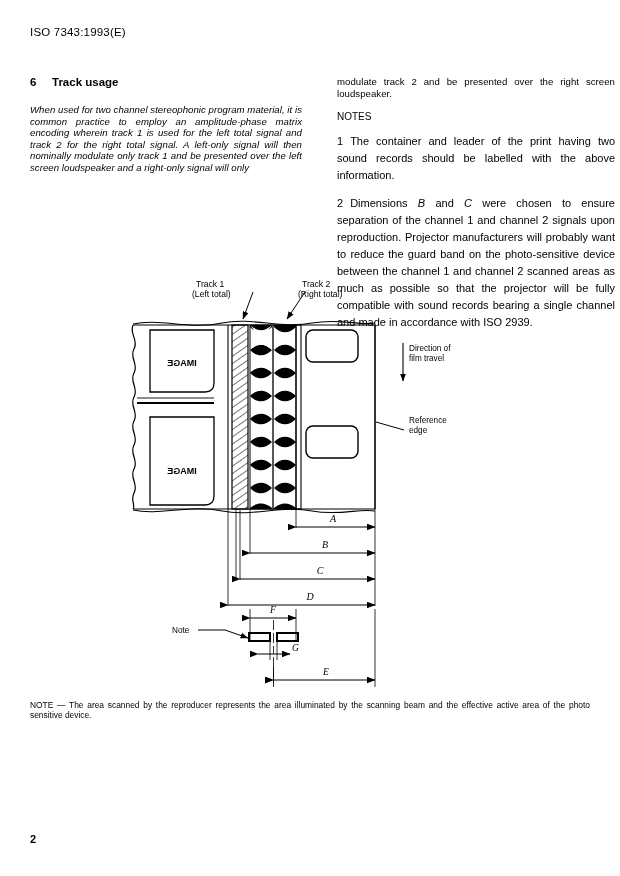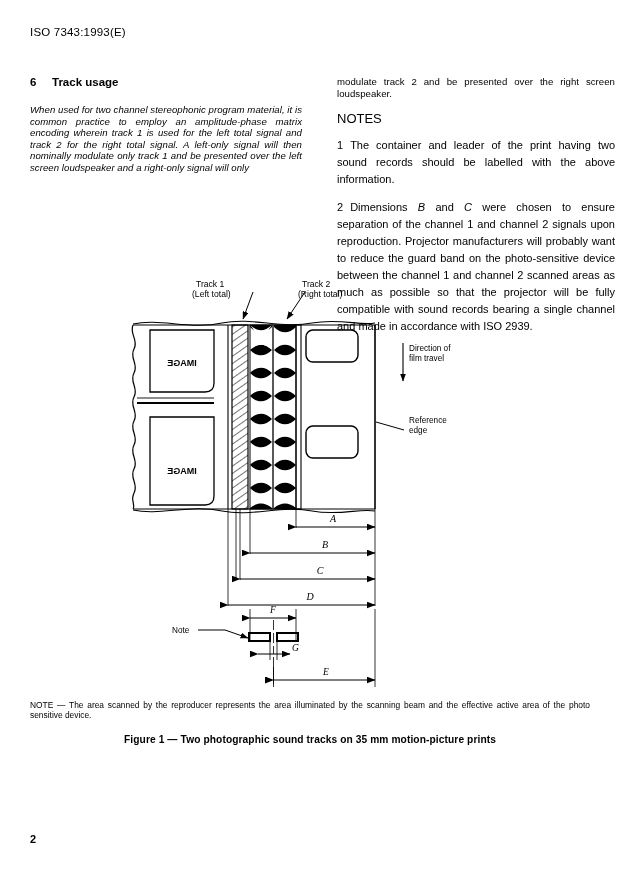--- a/index.html
+++ b/index.html
@@ -48,21 +48,21 @@
   .sec-head .num { display: inline-block; width: 22px; }
   p.body {
     font-size: 9.6px;
     line-height: 11.6px;
     text-align: justify;
     margin: 0 0 12px 0;
     letter-spacing: 0.05px;
   }
   p.body.tight { margin-bottom: 0; font-style: italic; }
   .notes-title {
-    font-size: 13px;
+    font-size: 10px;
     margin: 0 0 11px 0;
   }
   p.note {
     font-size: 11px;
     line-height: 17px;
     text-align: justify;
     margin: 0 0 11px 0;
   }
   p.note .n { margin-right: 7px; }
   .ital { font-style: italic; }
@@ -264,16 +264,15 @@
       <line x1="375" y1="347" x2="375" y2="425" stroke="#000" stroke-width="0.8"></line>
       <line x1="273.5" y1="418" x2="375" y2="418" stroke="#000" stroke-width="1" marker-start="url(#ar)" marker-end="url(#ar)"></line>
       <text x="326" y="413" font-family="Liberation Serif, serif" font-size="9.5" font-style="italic" text-anchor="middle">E</text>
 
       <text x="182" y="104" font-family="Liberation Sans, sans-serif" font-size="9" font-weight="bold" text-anchor="middle" transform="scale(-1,1) translate(-364,0)">IMAGE</text>
       <text x="182" y="212" font-family="Liberation Sans, sans-serif" font-size="9" font-weight="bold" text-anchor="middle" transform="scale(-1,1) translate(-364,0)">IMAGE</text>
     </svg>
   </div>
 
   <div class="fig-note">NOTE — The area scanned by the reproducer represents the area illuminated by the scanning beam and the effective active area of the photo sensitive device.</div>
-  <div class="fig-caption">Figure 1 — Two photographic sound tracks on 35 mm motion-picture prints</div>
   <div class="page-num">2</div>
 
 </div>
 
 </body></html>

